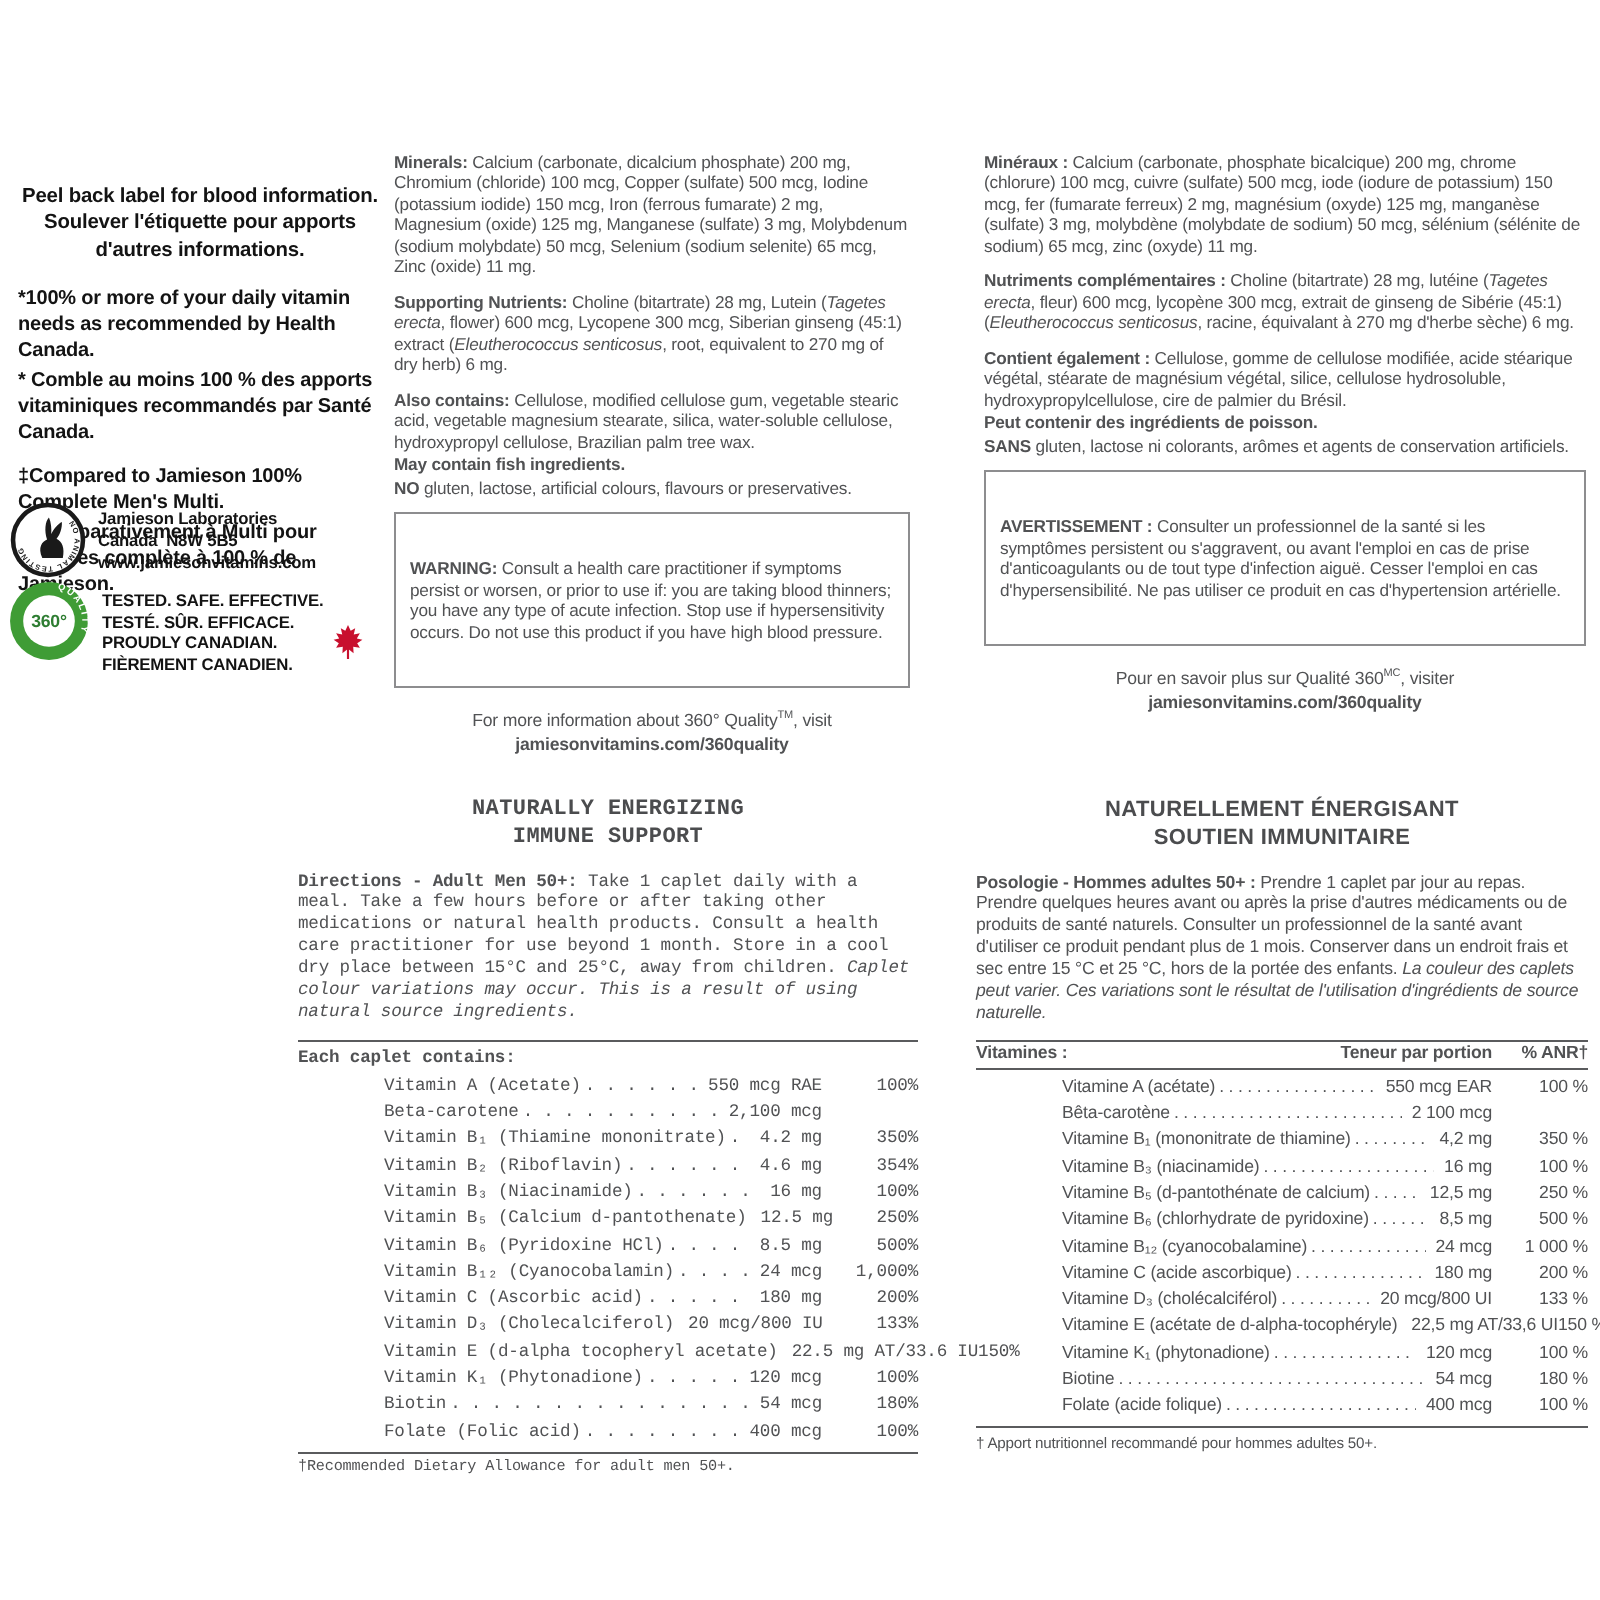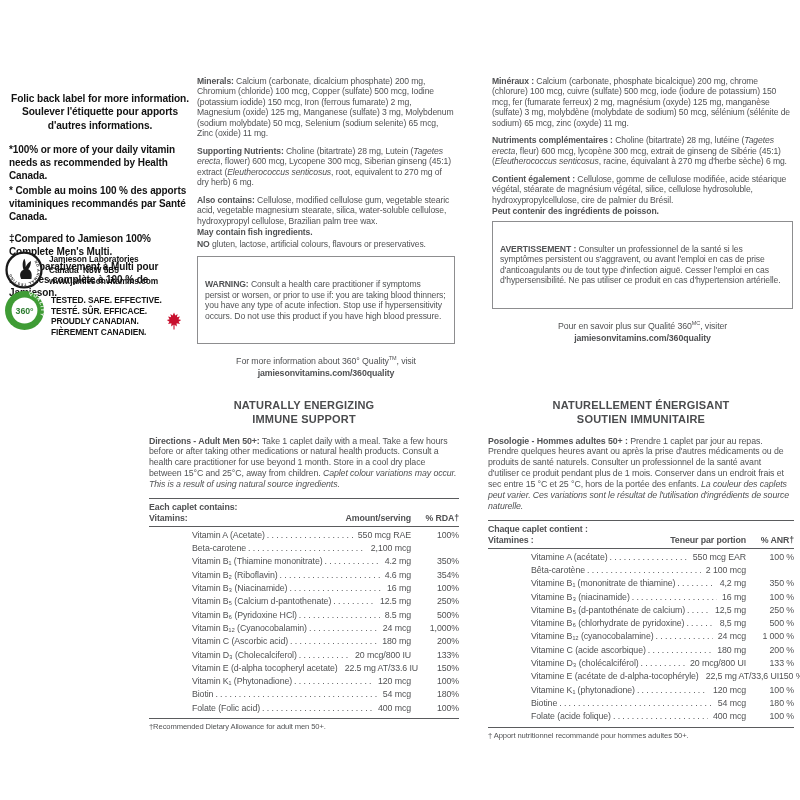--- a/index.html
+++ b/index.html
@@ -24,21 +24,21 @@
   
   .col-mid{position:absolute;left:197px;top:76px;width:258px;font-size:8.6px;line-height:1.22;}
   .col-right{position:absolute;left:492px;top:76px;width:301px;font-size:8.6px;line-height:1.22;}
   .col-mid p,.col-right p{margin:0 0 7px;}
   .col-mid p.tight,.col-right p.tight{margin:0 0 1px;}
   .warn-box{border:1px solid #8d8d8f;padding:22px 7px;margin:4px 0 11px;}
   .info-360{text-align:center;font-size:8.8px;line-height:1.35;}
   .info-360 sup{font-size:5.5px;}
   
   .sec{font-size:8.8px;line-height:1.24;}
-  .sec-en{position:absolute;left:149px;top:399px;width:310px;}
+  .sec-en{position:absolute;left:149px;top:399px;width:310px;font-family:Liberation Mono, monospace;}
   .sec-fr{position:absolute;left:488px;top:399px;width:306px;}
   .sec-title{text-align:center;font-weight:bold;font-size:11px;line-height:1.25;letter-spacing:0.2px;margin-bottom:9px;color:#4b4c4e;}
   .directions{margin:0 0 8px;}
   .vtable{border-top:1.5px solid #5a5b5d;}
   .tbl-title{font-weight:bold;padding-top:3px;}
   .cols{display:flex;font-weight:bold;border-bottom:1.2px solid #5a5b5d;padding-bottom:2px;}
   .cols .c1{flex:1;}
   .cols .c2{text-align:right;}
   .cols .c3{width:48px;text-align:right;}
   .tbody{border-bottom:1.5px solid #5a5b5d;padding:2px 0 3px;}
@@ -49,21 +49,21 @@
   .vamt{white-space:nowrap;padding-left:3px;}
   .vpct{width:48px;text-align:right;white-space:nowrap;}
   .tfoot{font-size:7.6px;margin:3px 0 0;}
 </style>
 </head>
 <body>
 
 <div id="label">
 
   <div class="peel">
-    <div>Folic back label for more information.</div>
+    <div>Peel back label for blood information.</div>
     <div>Soulever l'étiquette pour apports d'autres informations.</div>
   </div>
 
   <div class="fnotes">
     <p>*100% or more of your daily vitamin needs as recommended by Health Canada.</p>
     <p>* Comble au moins 100 % des apports vitaminiques recommandés par Santé Canada.</p>
     <p class="gap">‡Compared to Jamieson 100% Complete Men's Multi.</p>
     <p>‡ Comparativement à Multi pour hommes complète à 100 % de Jamieson.</p>
   </div>
 
@@ -119,40 +119,36 @@
       <div><span>For more information about 360° Quality</span><sup>TM</sup><span>, visit</span></div>
       <div class="b">jamiesonvitamins.com/360quality</div>
     </div>
   </div>
 
   <div class="col-right">
     <p><span class="b">Minéraux :</span><span> Calcium (carbonate, phosphate bicalcique) 200 mg, chrome (chlorure) 100 mcg, cuivre (sulfate) 500 mcg, iode (iodure de potassium) 150 mcg, fer (fumarate ferreux) 2 mg, magnésium (oxyde) 125 mg, manganèse (sulfate) 3 mg, molybdène (molybdate de sodium) 50 mcg, sélénium (sélénite de sodium) 65 mcg, zinc (oxyde) 11 mg.</span></p>
     <p><span class="b">Nutriments complémentaires :</span><span> Choline (bitartrate) 28 mg, lutéine (</span><span class="i">Tagetes erecta</span><span>, fleur) 600 mcg, lycopène 300 mcg, extrait de ginseng de Sibérie (45:1) (</span><span class="i">Eleutherococcus senticosus</span><span>, racine, équivalant à 270 mg d'herbe sèche) 6 mg.</span></p>
     <p class="tight"><span class="b">Contient également :</span><span> Cellulose, gomme de cellulose modifiée, acide stéarique végétal, stéarate de magnésium végétal, silice, cellulose hydrosoluble, hydroxypropylcellulose, cire de palmier du Brésil.</span></p>
     <p class="tight b">Peut contenir des ingrédients de poisson.</p>
+    <p><span class="b">SANS</span><span> gluten, lactose ni colorants, arômes et agents de conservation artificiels.</span></p>
     <div class="warn-box"><span class="b">AVERTISSEMENT :</span><span> Consulter un professionnel de la santé si les symptômes persistent ou s'aggravent, ou avant l'emploi en cas de prise d'anticoagulants ou de tout type d'infection aiguë. Cesser l'emploi en cas d'hypersensibilité. Ne pas utiliser ce produit en cas d'hypertension artérielle.</span></div>
     <div class="info-360">
       <div><span>Pour en savoir plus sur Qualité 360</span><sup>MC</sup><span>, visiter</span></div>
       <div class="b">jamiesonvitamins.com/360quality</div>
     </div>
   </div>
 
   <div class="sec sec-en">
     <div class="sec-title">
       <div>NATURALLY ENERGIZING</div>
       <div>IMMUNE SUPPORT</div>
     </div>
     <p class="directions"><span class="b">Directions - Adult Men 50+:</span><span> Take 1 caplet daily with a meal. Take a few hours before or after taking other medications or natural health products. Consult a health care practitioner for use beyond 1 month. Store in a cool dry place between 15°C and 25°C, away from children. </span><span class="i">Caplet colour variations may occur. This is a result of using natural source ingredients.</span></p>
     <div class="vtable">
       <div class="tbl-title">Each caplet contains:</div>
-      <div class="cols">
-          <span class="c1">Vitamins:</span>
-          <span class="c2">Amount/serving</span>
-          <span class="c3">% RDA†</span>
-        </div>
       <div class="tbody">
         <div class="vrow">
             <span class="vname">Vitamin A (Acetate)</span>
             <span class="vdots"></span>
             <span class="vamt">550 mcg RAE</span>
             <span class="vpct">100%</span>
           </div>
         <div class="vrow">
             <span class="vname">Beta-carotene</span>
             <span class="vdots"></span>
@@ -236,21 +232,20 @@
     <p class="tfoot">†Recommended Dietary Allowance for adult men 50+.</p>
   </div>
 
   <div class="sec sec-fr">
     <div class="sec-title">
       <div>NATURELLEMENT ÉNERGISANT</div>
       <div>SOUTIEN IMMUNITAIRE</div>
     </div>
     <p class="directions"><span class="b">Posologie - Hommes adultes 50+ :</span><span> Prendre 1 caplet par jour au repas. Prendre quelques heures avant ou après la prise d'autres médicaments ou de produits de santé naturels. Consulter un professionnel de la santé avant d'utiliser ce produit pendant plus de 1 mois. Conserver dans un endroit frais et sec entre 15 °C et 25 °C, hors de la portée des enfants. </span><span class="i">La couleur des caplets peut varier. Ces variations sont le résultat de l'utilisation d'ingrédients de source naturelle.</span></p>
     <div class="vtable">
-      <div class="tbl-title">Chaque caplet contient :</div>
       <div class="cols">
           <span class="c1">Vitamines :</span>
           <span class="c2">Teneur par portion</span>
           <span class="c3">% ANR†</span>
         </div>
       <div class="tbody">
         <div class="vrow">
             <span class="vname">Vitamine A (acétate)</span>
             <span class="vdots"></span>
             <span class="vamt">550 mcg EAR</span>

